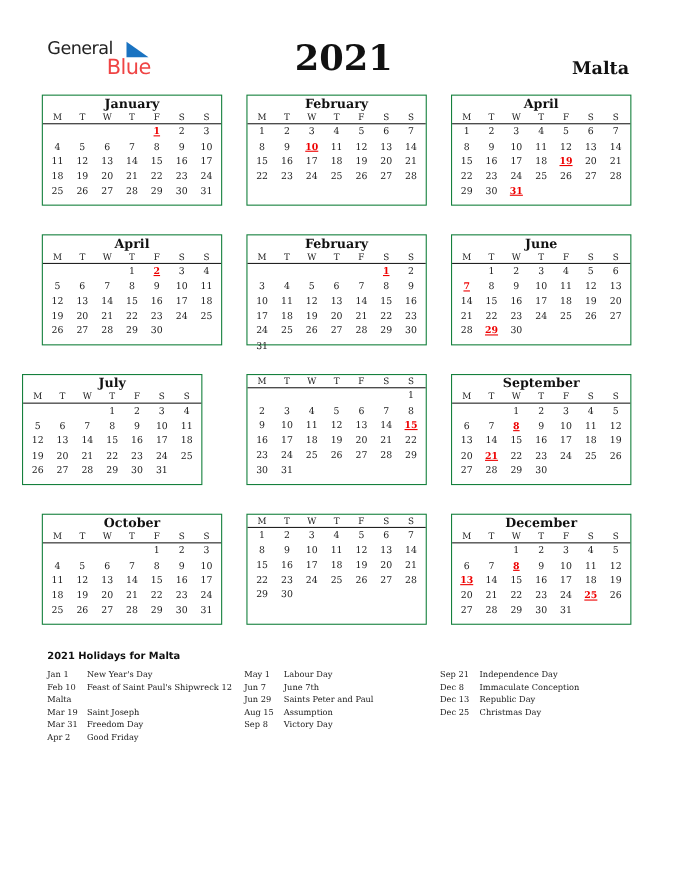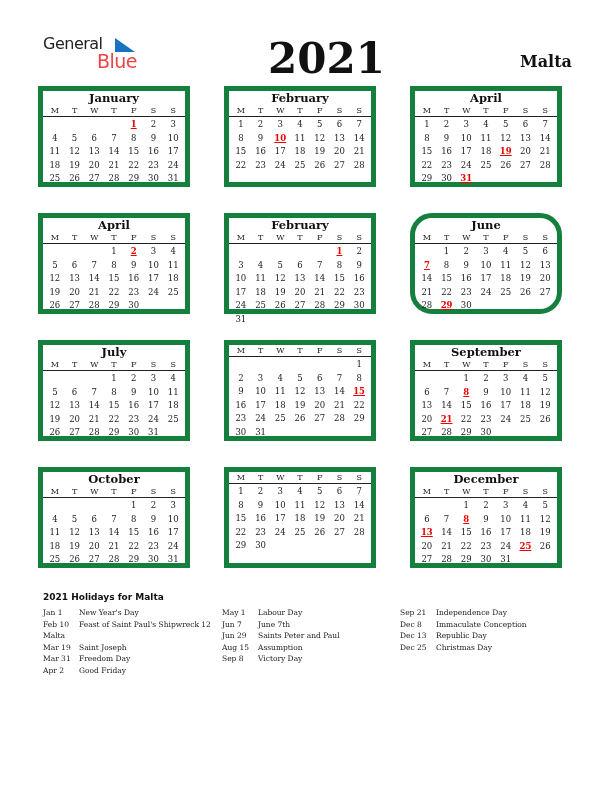--- a/index.html
+++ b/index.html
@@ -1,23 +1,23 @@
 <!DOCTYPE html>
 <html><head>
 <meta charset="utf-8">
 <style>
   html,body{margin:0;padding:0;background:#fff;}
   body{width:612px;height:792px;position:relative;font-family:"DejaVu Serif","Liberation Serif",serif;color:#222;overflow:hidden;}
   .logo{position:absolute;left:43px;top:34px;width:100px;height:40px;}
   .logo .g{font-family:"DejaVu Sans","Liberation Sans",sans-serif;font-size:16px;color:#222;position:absolute;left:0;top:0;letter-spacing:-0.5px;}
   .logo .b{font-family:"DejaVu Sans","Liberation Sans",sans-serif;font-size:19px;color:#ef4444;position:absolute;left:54px;top:16px;letter-spacing:-0.5px;}
   .logo .tri{position:absolute;left:72px;top:4px;width:0;height:0;border-left:20px solid #1a73c1;border-top:14px solid transparent;}
-  .year{position:absolute;left:268px;top:34px;font-size:42px;font-weight:bold;font-family:"DejaVu Serif",serif;color:#111;}
+  .year{position:absolute;left:268px;top:34px;font-size:32px;font-weight:bold;font-family:"DejaVu Serif",serif;color:#111;}
   .country{position:absolute;left:520px;top:52px;font-size:16px;font-weight:bold;color:#111;}
-  .month{position:absolute;width:152px;height:101px;border:5px solid #15803d;box-sizing:border-box;}
+  .month{position:absolute;width:164px;height:101px;border:1px solid #15803d;box-sizing:border-box;}
   .mname{text-align:center;font-weight:bold;font-size:11.5px;line-height:13px;margin-top:1px;color:#111;}
   .dows{display:grid;grid-template-columns:repeat(7,1fr);font-size:8px;text-align:center;line-height:11px;border-bottom:1px solid #222;padding:0 2px;}
   .days{display:grid;grid-template-columns:repeat(7,1fr);font-size:8.5px;text-align:center;line-height:13.5px;padding:1px 2px 0;}
   .hol{color:#e00;font-weight:bold;text-decoration:underline;}
   .htitle{position:absolute;left:43px;top:592px;font-family:"DejaVu Sans","Liberation Sans",sans-serif;font-weight:bold;font-size:9px;color:#111;}
   .hcol{position:absolute;top:607px;font-size:7.5px;line-height:11.5px;}
   .hrow{display:flex;}
   .hd{width:36px;flex:none;}
 </style>
 </head>
@@ -258,21 +258,21 @@
         <span class="">24</span>
         <span class="">25</span>
         <span class="">26</span>
         <span class="">27</span>
         <span class="">28</span>
         <span class="">29</span>
         <span class="">30</span>
         <span class="">31</span>
       </div>
     </div>
-    <div class="month" style="left: 410px; top: 213px; border-radius: 22px;">
+    <div class="month" style="left: 410px; top: 213px;">
       <div class="mname">June</div>
       <div class="dows">
         <span>M</span>
         <span>T</span>
         <span>W</span>
         <span>T</span>
         <span>F</span>
         <span>S</span>
         <span>S</span>
       </div>
@@ -303,21 +303,21 @@
         <span class="">23</span>
         <span class="">24</span>
         <span class="">25</span>
         <span class="">26</span>
         <span class="">27</span>
         <span class="">28</span>
         <span class="hol">29</span>
         <span class="">30</span>
       </div>
     </div>
-    <div class="month" style="left: 38px; top: 340px;">
+    <div class="month" style="left: 20px; top: 340px;">
       <div class="mname">July</div>
       <div class="dows">
         <span>M</span>
         <span>T</span>
         <span>W</span>
         <span>T</span>
         <span>F</span>
         <span>S</span>
         <span>S</span>
       </div>

